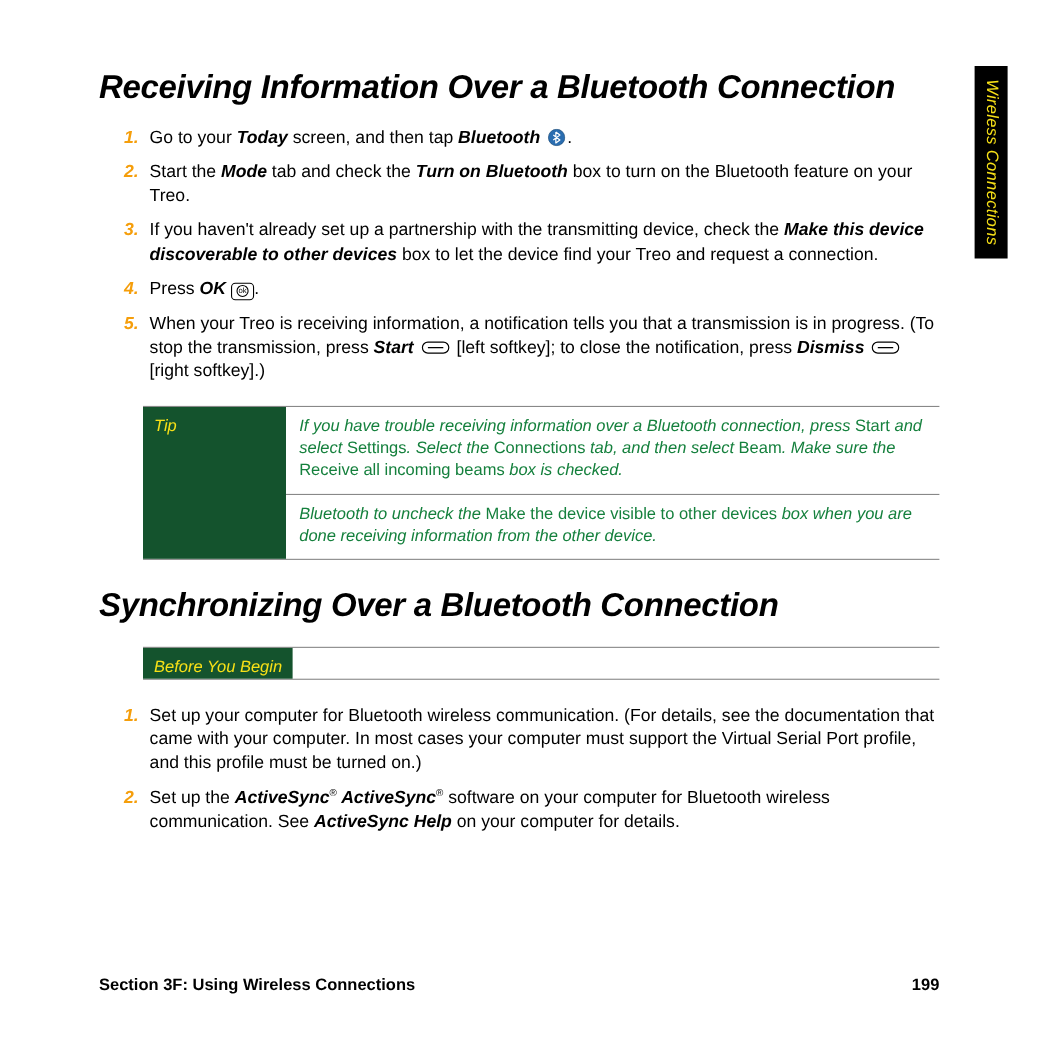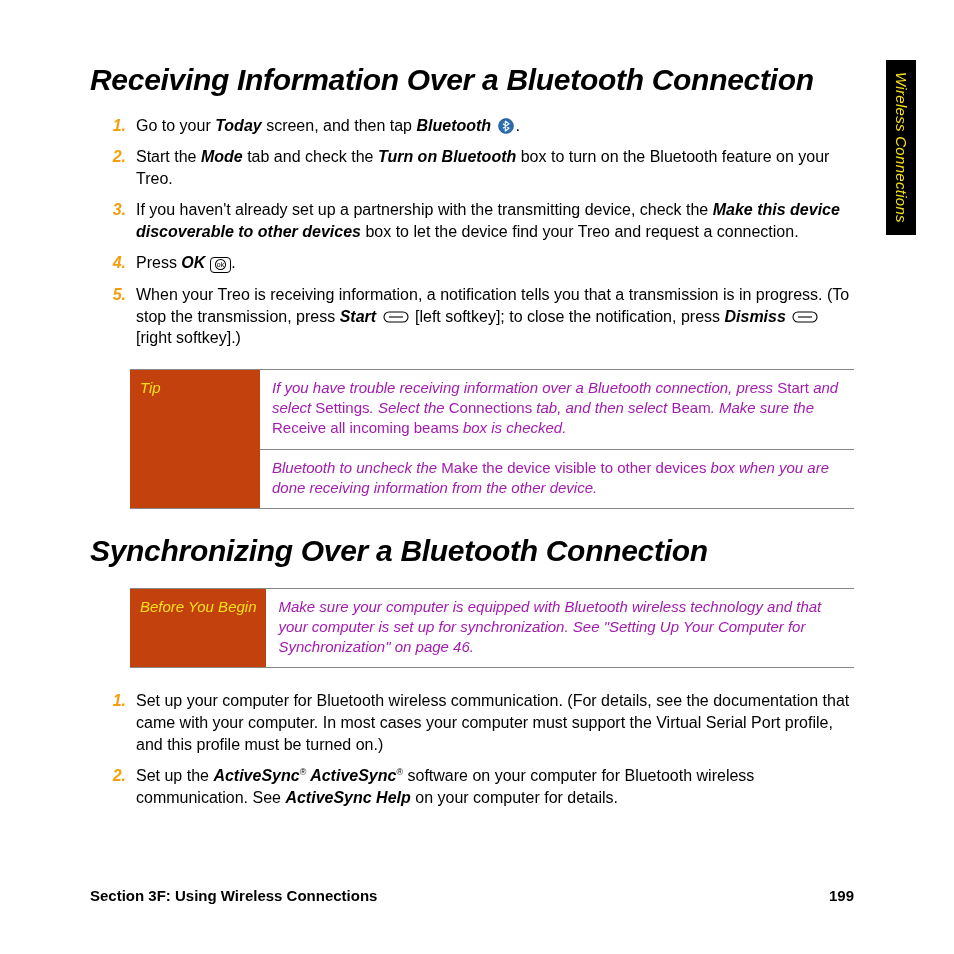--- a/index.html
+++ b/index.html
@@ -90,34 +90,34 @@
   }
   .softkey-icon svg { width: 26px; height: 12px; }
   .tip-box {
     margin: 16px 0 22px 40px;
     border-top: 1px solid #888;
     border-bottom: 1px solid #888;
     display: flex;
     background: #fff;
   }
   .tip-label {
-    background: #c2410c;
+    background: #14532d;
     color: #f7e017;
     font-style: italic;
     font-weight: normal;
     padding: 8px 10px 0 10px;
     min-width: 110px;
     font-size: 15px;
   }
   .tip-content {
     flex: 1;
     padding: 0;
     font-style: italic;
     font-size: 15px;
-    color: #a21caf;
+    color: #15803d;
   }
   .tip-content .tip-row {
     padding: 8px 12px 10px 12px;
   }
   .tip-content .tip-row + .tip-row {
     border-top: 1px solid #888;
   }
   .tip-content .upright {
     font-style: normal;
   }
@@ -205,25 +205,20 @@
       <div class="tip-row">
         <span>Bluetooth to uncheck the </span><span class="upright">Make the device visible to other devices</span><span> box when you are done receiving information from the other device.</span>
       </div>
     </div>
   </div>
 
   <h2 class="section-title">Synchronizing Over a Bluetooth Connection</h2>
 
   <div class="tip-box">
     <div class="tip-label">Before You Begin</div>
-    <div class="tip-content">
-      <div class="tip-row">
-        <span>Make sure your computer is equipped with Bluetooth wireless technology and that your computer is set up for synchronization. See "Setting Up Your Computer for Synchronization" on page 46.</span>
-      </div>
-    </div>
   </div>
 
   <ol class="steps">
     <li>
       <span class="stepnum">1.</span>
       <span class="stepbody">Set up your computer for Bluetooth wireless communication. (For details, see the documentation that came with your computer. In most cases your computer must support the Virtual Serial Port profile, and this profile must be turned on.)</span>
     </li>
     <li>
       <span class="stepnum">2.</span>
       <span class="stepbody">

